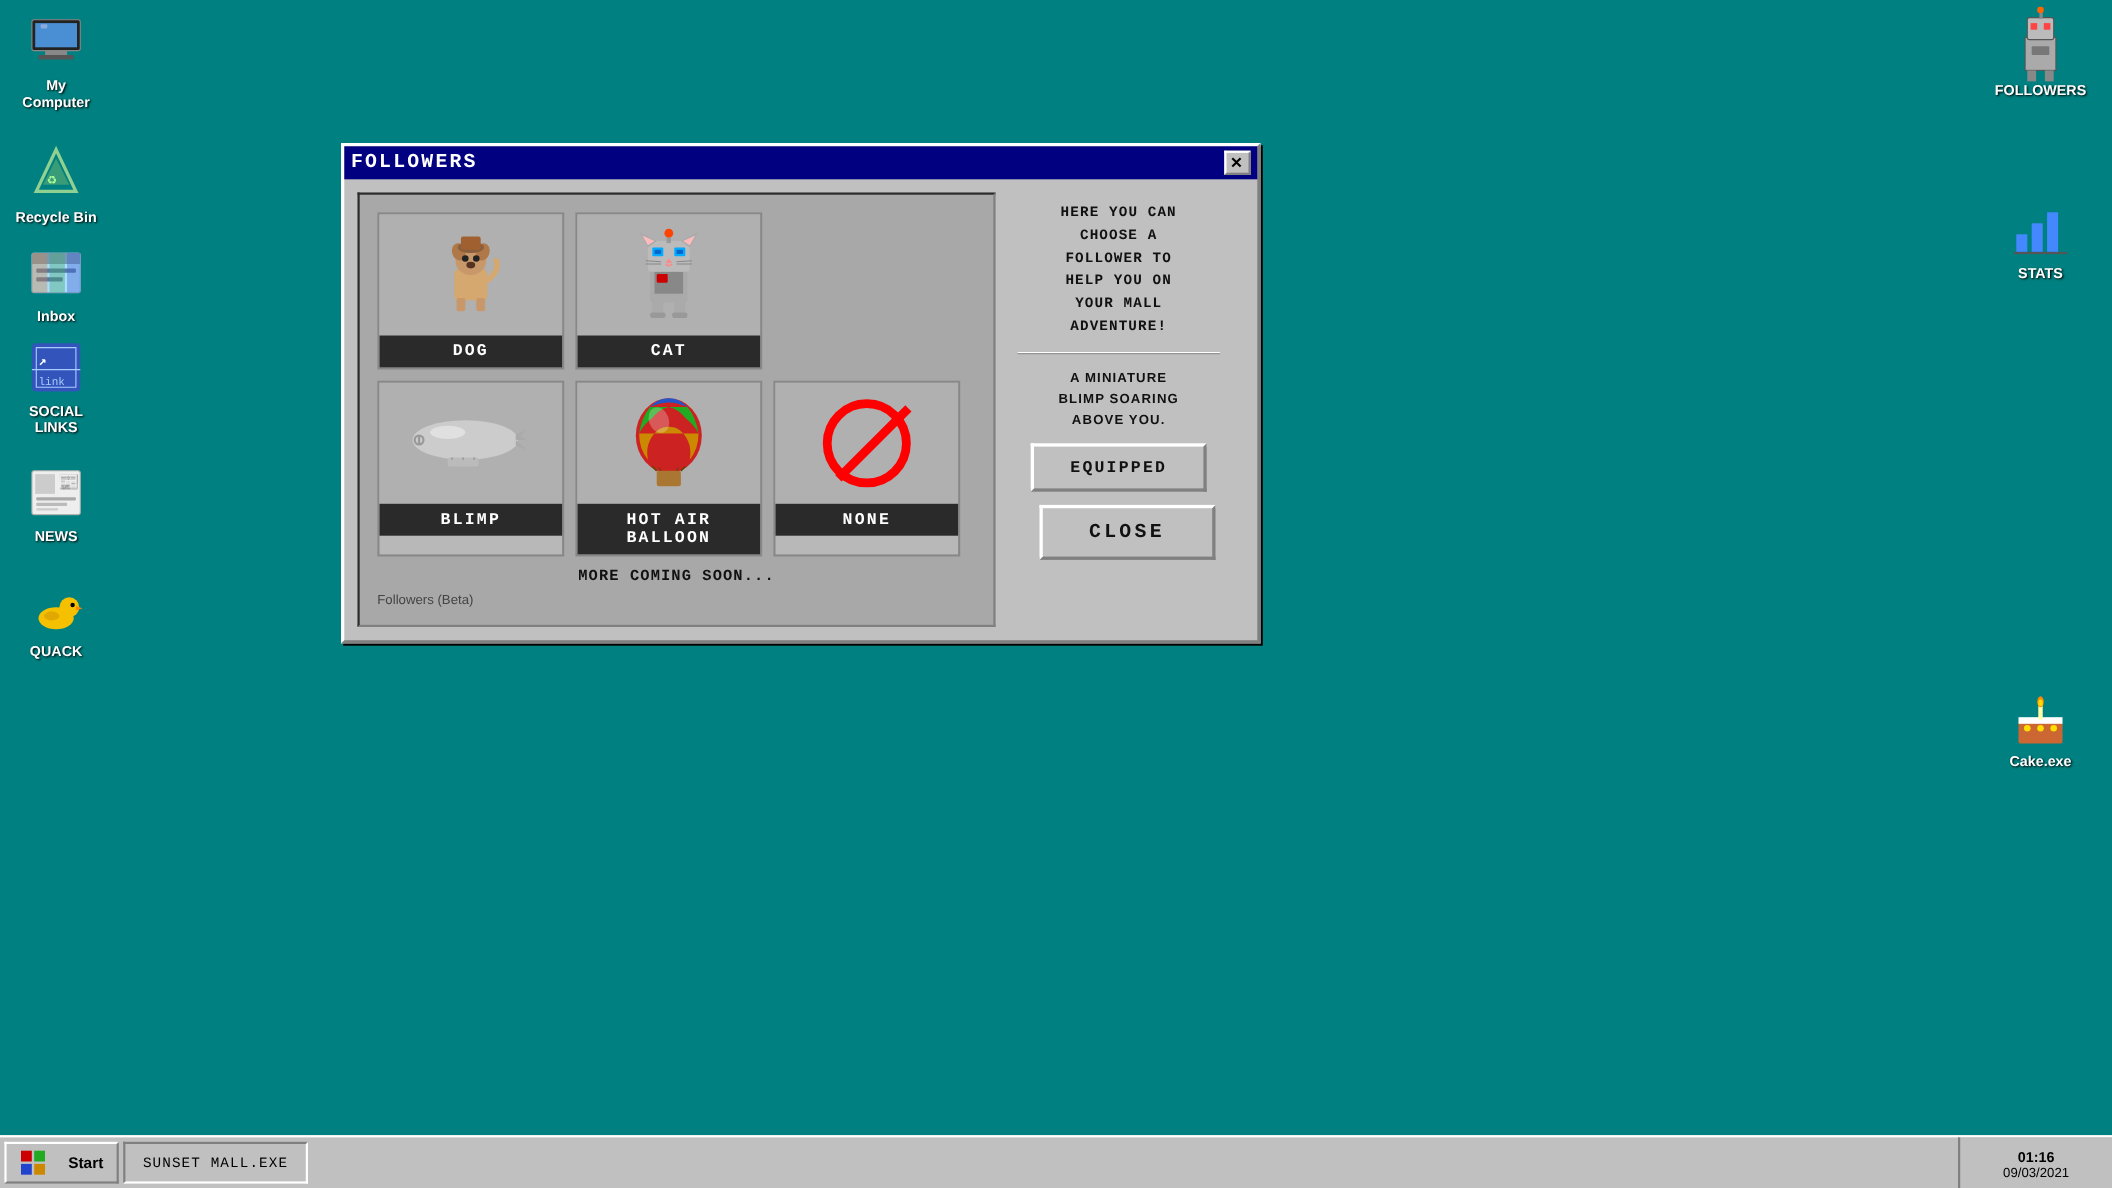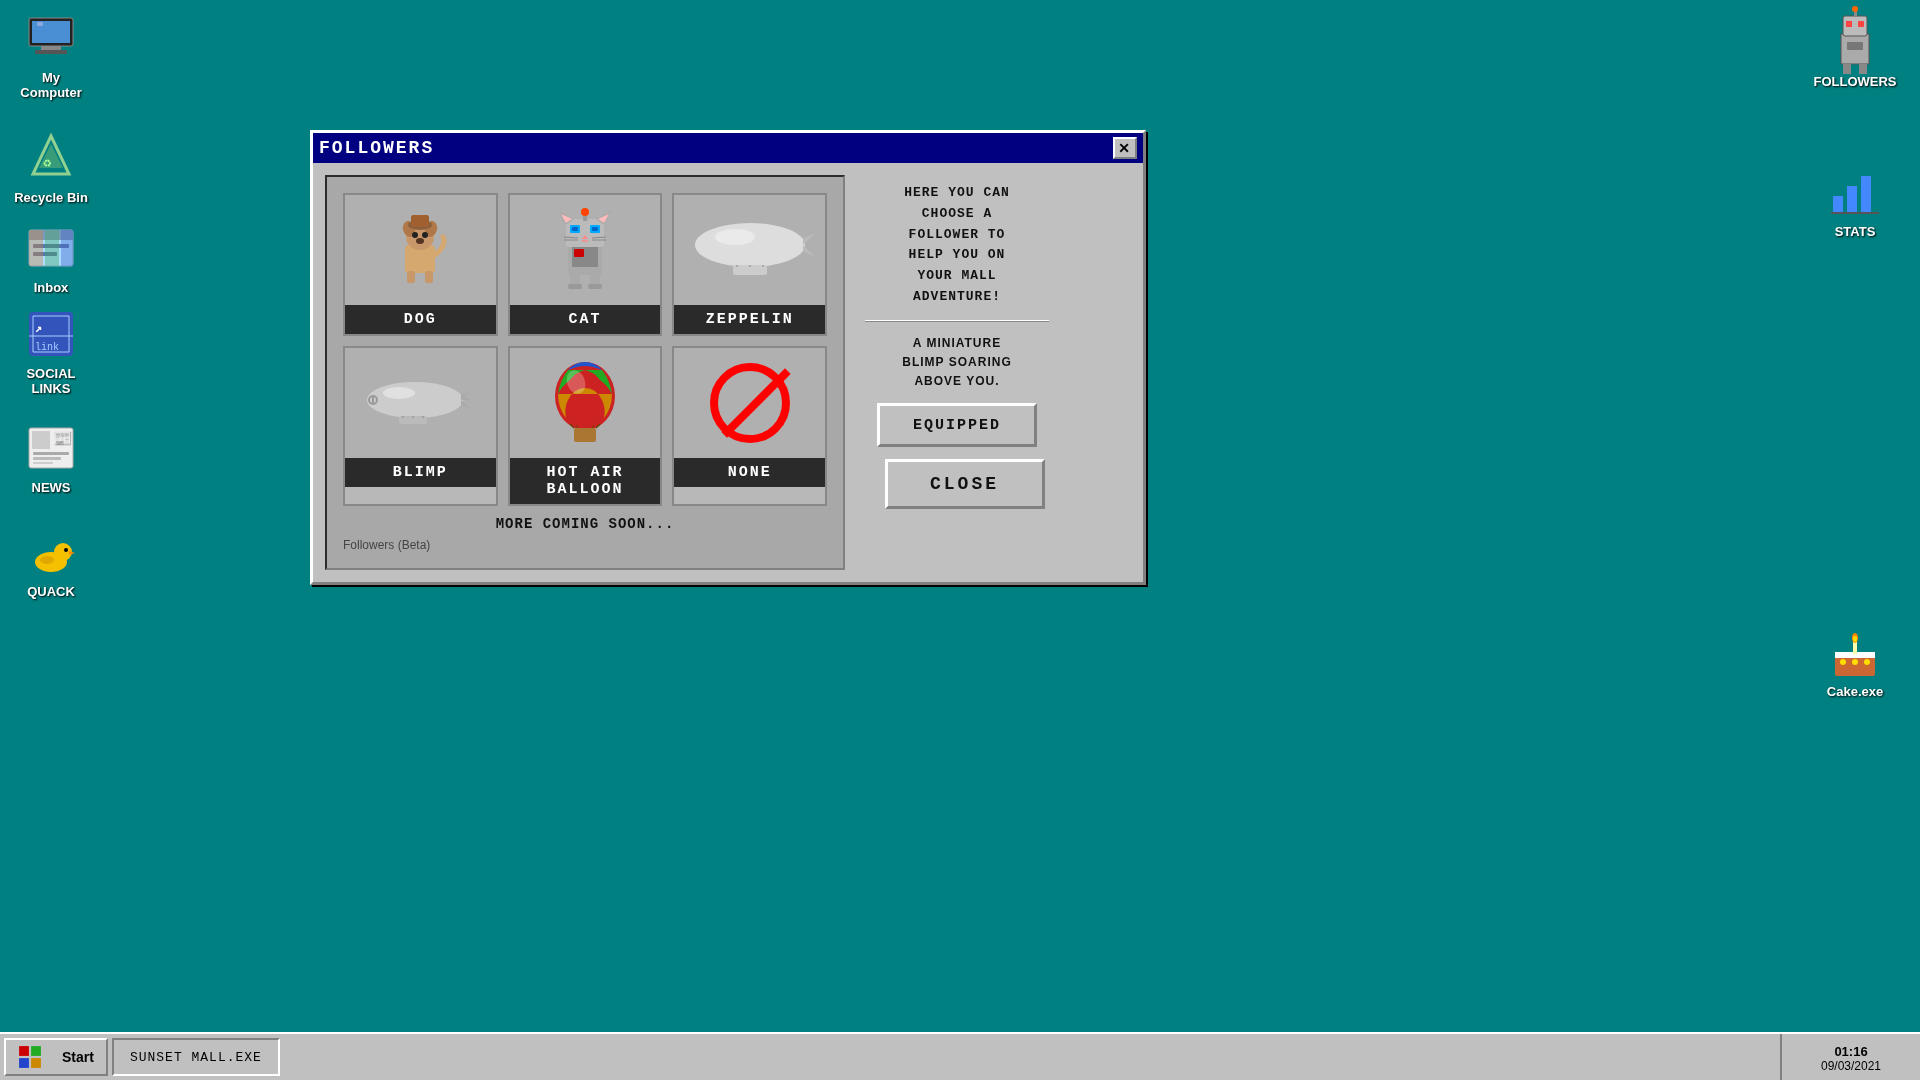--- a/index.html
+++ b/index.html
@@ -143,21 +143,21 @@
       display: flex;
       padding: 12px;
       gap: 12px;
     }
 
     
     .follower-grid-panel {
       background: #a8a8a8;
       border: 2px inset #808080;
       padding: 16px;
-      width: 520px;
+      width: 580px;
     }
     .follower-row {
       display: flex;
       gap: 10px;
       margin-bottom: 10px;
     }
     .follower-cell {
       width: 170px;
       background: #b8b8b8;
       border: 2px solid #888;
@@ -399,21 +399,21 @@
 
       <rect x="16" y="58" width="8" height="10" fill="#888"></rect>
       <rect x="32" y="58" width="8" height="10" fill="#888"></rect>
 
       <rect x="20" y="36" width="16" height="8" fill="#777" rx="1"></rect>
     </svg>
   </div>
   <span class="icon-label">FOLLOWERS</span>
 </div>
 
-<div class="desktop-icon" style="right:20px;top:160px;position:absolute;">
+<div class="desktop-icon" style="right:20px;top:177px;position:absolute;">
   <div class="icon-img">
     <svg width="52" height="52" viewBox="0 0 52 52">
 
       <rect x="4" y="30" width="10" height="16" fill="#4488ff"></rect>
       <rect x="18" y="20" width="10" height="26" fill="#4488ff"></rect>
       <rect x="32" y="10" width="10" height="36" fill="#4488ff"></rect>
 
       <rect x="2" y="46" width="48" height="2" fill="#555"></rect>
     </svg>
   </div>
@@ -516,40 +516,20 @@
               <rect x="20" y="68" width="10" height="14" rx="2" fill="#aaaaaa"></rect>
               <rect x="40" y="68" width="10" height="14" rx="2" fill="#aaaaaa"></rect>
 
               <rect x="18" y="79" width="14" height="5" rx="2" fill="#999"></rect>
               <rect x="38" y="79" width="14" height="5" rx="2" fill="#999"></rect>
             </svg>
           </div>
           <div class="follower-name-bar">CAT</div>
         </div>
 
-        <div class="follower-cell">
-          <div class="follower-sprite-area sprite-zeppelin">
-            <svg width="130" height="90" viewBox="0 0 130 90">
-
-              <ellipse cx="65" cy="40" rx="55" ry="22" fill="#dddddd"></ellipse>
-
-              <rect x="48" y="60" width="34" height="10" rx="2" fill="#cccccc"></rect>
-
-              <line x1="52" y1="62" x2="52" y2="60" stroke="#888" stroke-width="1"></line>
-              <line x1="65" y1="62" x2="65" y2="60" stroke="#888" stroke-width="1"></line>
-              <line x1="78" y1="62" x2="78" y2="60" stroke="#888" stroke-width="1"></line>
-
-              <polygon points="118,40 130,28 118,34" fill="#bbbbbb"></polygon>
-              <polygon points="118,40 130,52 118,46" fill="#bbbbbb"></polygon>
-
-              <ellipse cx="50" cy="32" rx="20" ry="8" fill="rgba(255,255,255,0.4)"></ellipse>
-            </svg>
-          </div>
-          <div class="follower-name-bar">ZEPPELIN</div>
-        </div>
       </div>
 
       <div class="follower-row">
 
         <div class="follower-cell">
           <div class="follower-sprite-area sprite-blimp">
             <svg width="130" height="90" viewBox="0 0 130 90">
 
               <ellipse cx="60" cy="42" rx="48" ry="18" fill="#cccccc"></ellipse>
 

